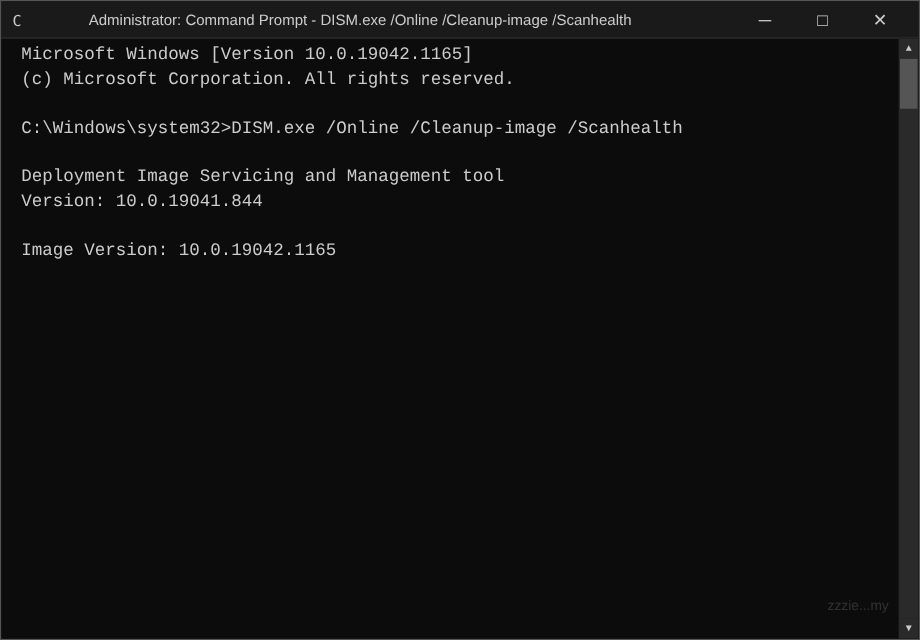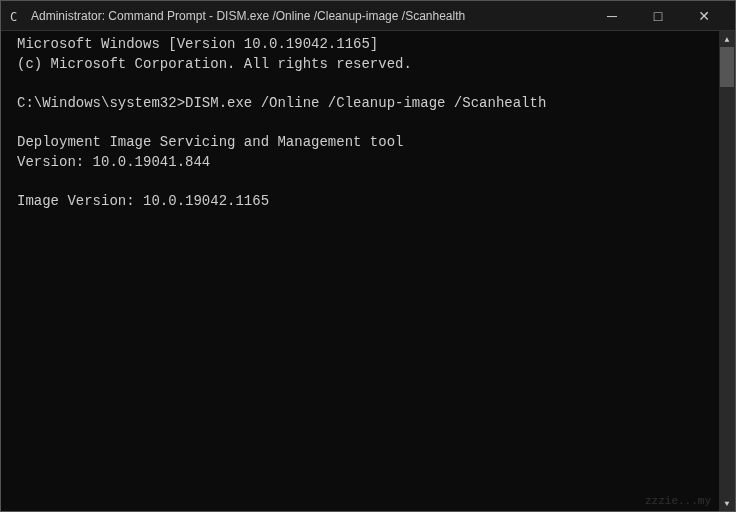--- a/index.html
+++ b/index.html
@@ -45,20 +45,21 @@
       width: 16px;
       height: 16px;
     }
 
     .title-bar-text {
       flex: 1;
       color: #cccccc;
       font-size: 12px;
       font-family: 'Segoe UI', Arial, sans-serif;
       white-space: nowrap;
+      margin-left: 40px;
     }
 
     .title-bar-controls {
       display: flex;
       gap: 0;
       margin-left: 8px;
     }
 
     .title-btn {
       width: 46px;
@@ -126,25 +127,25 @@
       align-items: center;
       justify-content: center;
       color: #ccc;
       font-size: 8px;
       cursor: pointer;
       flex-shrink: 0;
     }
 
     .watermark {
       position: absolute;
-      bottom: 4px;
+      bottom: 20px;
       right: 24px;
       color: rgba(255,255,255,0.15);
       font-size: 11px;
-      font-family: Liberation Mono, monospace;
+      font-family: Liberation Sans, sans-serif;
     }
   </style>
 </head>
 <body>
 
 <div class="window">
   <div class="title-bar">
     <div class="title-bar-icon">
       <svg viewBox="0 0 16 16" xmlns="http://www.w3.org/2000/svg">
         <rect width="16" height="16" fill="#1a1a1a"></rect>

